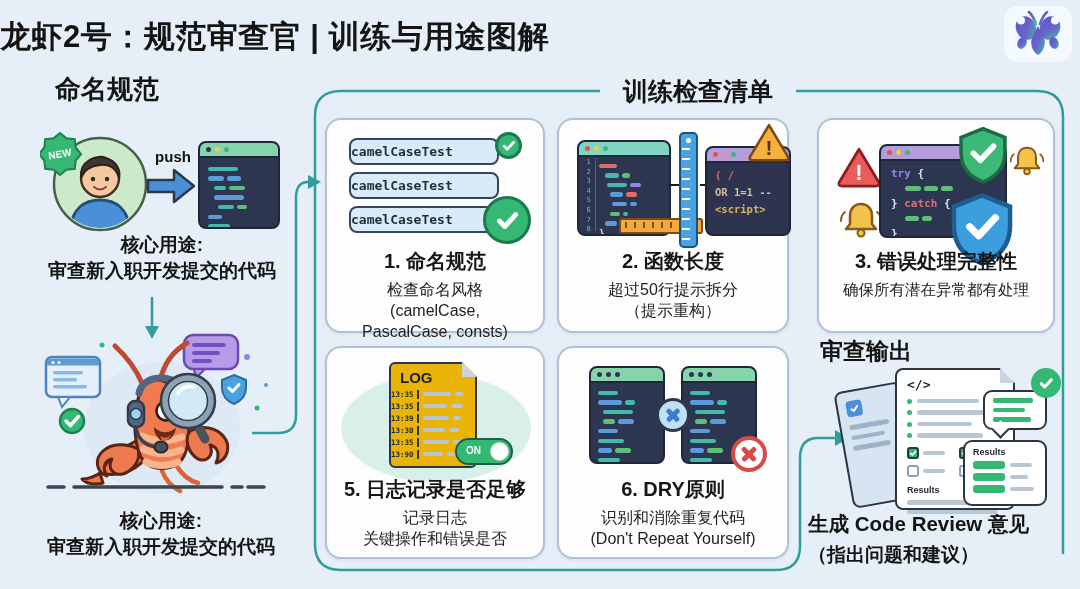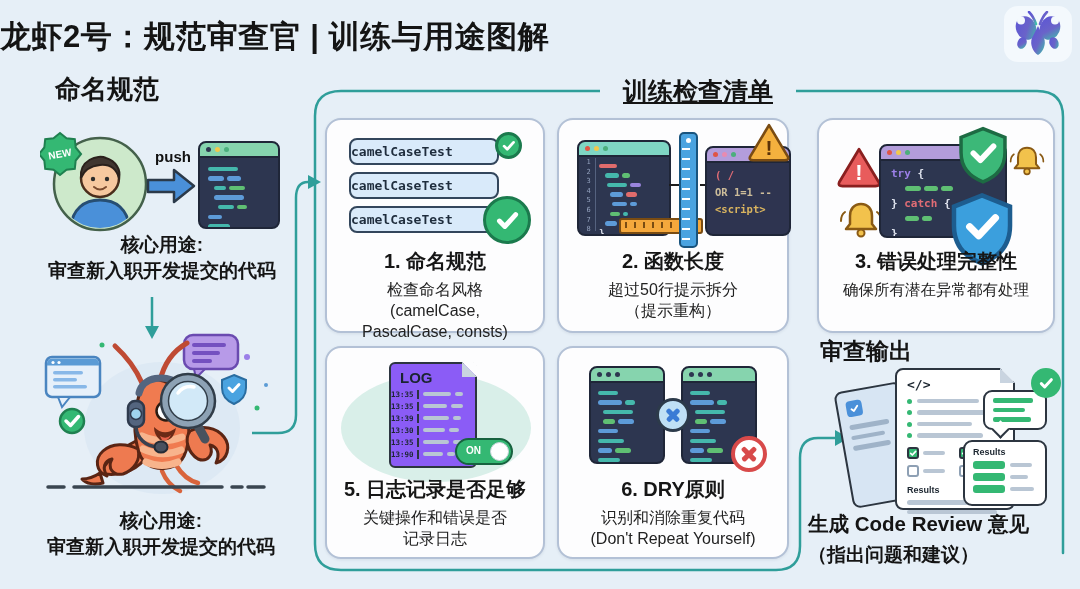--- a/index.html
+++ b/index.html
@@ -34,21 +34,21 @@
   
   .gutter{position:absolute;left:3px;top:16px;width:13px;bottom:3px;border-right:1.5px solid #55627f;font-size:7px;line-height:9.6px;color:#93a1bd;text-align:center;white-space:pre-line;font-family:"DejaVu Sans Mono",monospace;}
   .vruler{position:absolute;background:#4aa3e0;border:2px solid #19547e;border-radius:5px;box-sizing:border-box;}
   .vruler .dotw{position:absolute;left:50%;top:4px;width:5px;height:5px;margin-left:-2.5px;background:#fff;border-radius:50%;}
   .vruler .ticks{position:absolute;left:1px;top:14px;bottom:6px;width:8px;background:repeating-linear-gradient(180deg,#fff 0 2px,transparent 2px 10px);}
   .hruler{position:absolute;background:#f5a83c;border:2px solid #7a4c12;border-radius:3px;box-sizing:border-box;}
   .hruler .ticks{position:absolute;left:4px;right:4px;top:2px;height:6px;background:repeating-linear-gradient(90deg,#7a4c12 0 2px,transparent 2px 9px);}
   .mono{font-family:"DejaVu Sans Mono",monospace;}
   .snip{font-size:10.5px;line-height:17px;font-weight:700;}
   
-  .logdoc{position:absolute;background:#8b5cf6;border:2.5px solid #2c3540;border-radius:6px;box-sizing:border-box;}
+  .logdoc{position:absolute;background:#eab308;border:2.5px solid #2c3540;border-radius:6px;box-sizing:border-box;}
   .fold{position:absolute;top:-2px;right:-2px;width:0;height:0;border-top:15px solid #fdfdfe;border-left:15px solid #c9d4e0;border-radius:0 4px 0 0;}
   .lrow{display:flex;align-items:center;height:12px;}
   .ltime{font-family:"DejaVu Sans Mono",monospace;font-size:7.5px;font-weight:700;color:#1c2630;width:24px;}
   .lsep{width:1.5px;height:9px;background:#2c3540;margin:0 4px 0 2px;}
   .toggle{position:absolute;background:#34b873;border:2.5px solid #17623f;border-radius:15px;box-sizing:border-box;color:#fff;font-weight:800;font-size:10px;line-height:22px;padding-left:9px;}
   .knob{position:absolute;right:2px;top:1.5px;width:19px;height:19px;background:#fff;border:1.5px solid #c9d4da;border-radius:50%;box-sizing:border-box;}
   
   .xcircle{position:absolute;width:34px;height:34px;border-radius:50%;background:#bfe0f5;border:3px solid #2c3a4a;box-sizing:border-box;}
   .xcircle i{position:absolute;left:50%;top:50%;width:16px;height:4.5px;background:#3a7bd5;border-radius:2px;}
   .ban{position:absolute;width:36px;height:36px;border-radius:50%;background:#fff;border:4px solid #d84a4a;box-sizing:border-box;}
@@ -62,21 +62,21 @@
   .cb.on{background:#34b873;}
   .bubble{position:absolute;background:#fff;border:2.5px solid #2c3540;border-radius:9px;box-sizing:border-box;padding:6px 8px;}
   .bubble:after{content:"";position:absolute;left:9px;bottom:-8px;width:11px;height:11px;background:#fff;border-left:2.5px solid #2c3540;border-bottom:2.5px solid #2c3540;transform:rotate(-45deg);}
   .gbar{display:block;height:4.5px;border-radius:2px;background:#34b873;}
   .reslabel{font-size:9px;font-weight:800;color:#1c2630;}
   #out-header{left:820px;top:336px;width:220px;font-size:23px;}
   #out-caption{left:808px;top:510px;width:255px;}
   #out-caption .l1{font-size:20.5px;font-weight:800;}
   #out-caption .l2{font-size:19px;font-weight:700;margin-top:4px;}
   
-  #box-label{left:600px;top:72px;width:196px;height:38px;line-height:38px;background:#e6eff7;font-size:25px;font-weight:800;text-align:center;color:#141414;text-decoration:underline;}
+  #box-label{left:600px;top:72px;width:196px;height:38px;line-height:38px;background:#e6eff7;font-size:25px;font-weight:800;text-align:center;color:#141414;}
   svg text{font-family:"Liberation Sans","DejaVu Sans",sans-serif;}
 </style>
 </head>
 <body>
 
 <div id="app">
 
   <svg class="abs" style="left:0;top:0" width="1080" height="589" viewBox="0 0 1080 589">
     <path d="M835 438 L818 438 Q800 438 800 458 L800 546 Q800 570 776 570 L341 570 Q315 570 315 544 L315 116 Q315 91 341 91 L1037 91 Q1063 91 1063 117 L1063 553" fill="none" stroke="#2f9e9a" stroke-width="2.5" stroke-linecap="round"></path>
     <polygon points="835,430 849,438 835,446" fill="#2f9e9a"></polygon>
@@ -415,22 +415,22 @@
       <div class="lrow"><span class="ltime">13:30</span><span class="lsep"></span><i class="bar gr" style="width:22px"></i>&nbsp;<i class="bar gr" style="width:10px"></i></div>
       <div class="lrow"><span class="ltime">13:35</span><span class="lsep"></span><i class="bar gr" style="width:26px"></i>&nbsp;<i class="bar gr" style="width:9px"></i></div>
       <div class="lrow"><span class="ltime">13:90</span><span class="lsep"></span><i class="bar gr" style="width:20px"></i>&nbsp;<i class="bar gr" style="width:8px"></i></div>
     </div>
     <div class="toggle" style="left:128px;top:90px;width:58px;height:27px;">
       <span>ON</span>
       <span class="knob"></span>
     </div>
     <div class="ctext">
       <div class="ctitle">5. 日志记录是否足够</div>
+      <div class="cdesc">记录日志</div>
       <div class="cdesc">关键操作和错误是否</div>
-      <div class="cdesc">记录日志</div>
     </div>
   </div>
 
   <div class="card" style="left:557px;top:346px;width:232px;height:213px;">
     <div class="codewin" style="left:30px;top:18px;width:76px;height:98px;">
       <div class="winhead" style="background:#86d4ae">
         <span class="dot" style="background:#2d3650"></span>
           <span class="dot" style="background:#2d3650"></span>
           <span class="dot" style="background:#2d3650"></span>
       </div>

